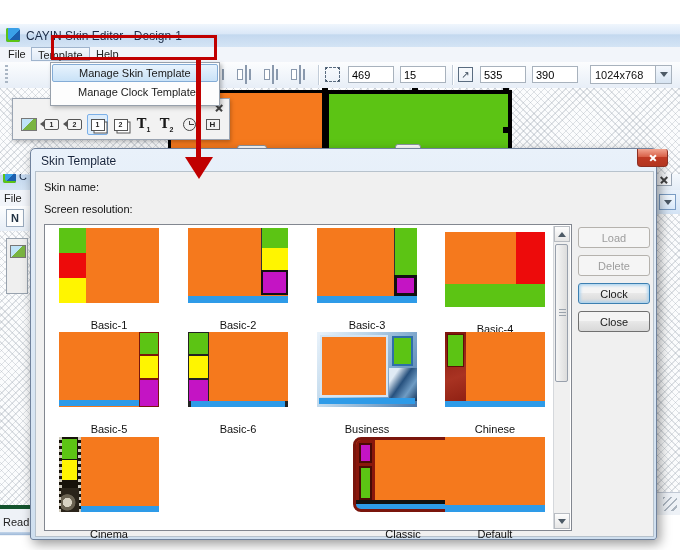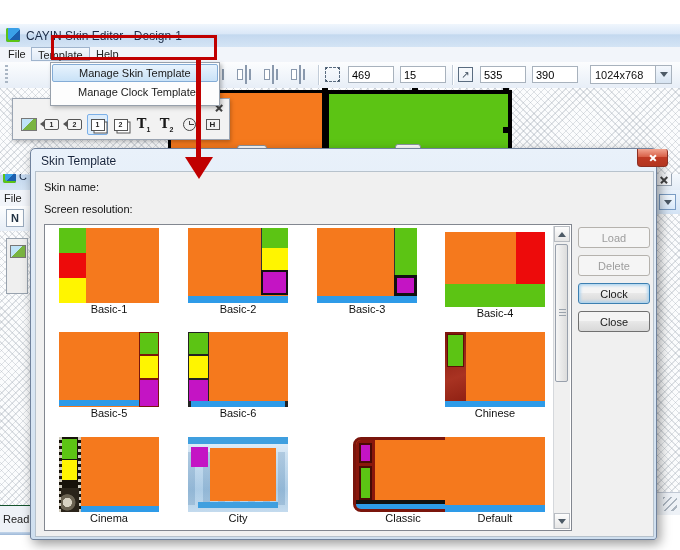--- a/index.html
+++ b/index.html
@@ -47,21 +47,21 @@
   .lay::before{content:"";position:absolute;left:3px;top:3px;right:9px;bottom:3px;border:1px solid #8a99ad;background:#cfe0f2;}
   .lay::after{content:"";position:absolute;right:3px;top:3px;width:4px;bottom:3px;border:1px solid #8a99ad;background:#fff;}
   .btn{position:absolute;width:72px;height:21px;box-sizing:border-box;border:1px solid #707070;
     border-radius:3px;background:linear-gradient(#f4f4f4 45%,#e9e9e9 46%,#d8d8d8);
     font:11px "Liberation Sans",sans-serif;color:#1a1a1a;display:flex;align-items:center;justify-content:center;}
   .btn.disabled{border-color:#b5b2ad;background:#f5f5f5;color:#9d9d9d;}
   .btn.default{border-color:#3c7fb1;box-shadow:inset 0 0 3px 1.5px #a8d2f0;}
   .cell{position:absolute;width:100px;}
   .thumb{position:relative;width:100px;height:75px;background:var(--orange);overflow:hidden;box-sizing:border-box;}
   .thumb div{position:absolute;box-sizing:border-box;}
-  .tlabel{width:100px;text-align:center;font-size:11px;color:#111;margin-top:0;}
+  .tlabel{width:100px;text-align:center;font-size:11px;color:#111;margin-top:16px;}
   .hnd{position:absolute;width:6px;height:6px;background:#000;z-index:6;}
   .menuitem{height:20px;display:flex;align-items:center;padding-left:26px;font-size:11px;color:#1a1a1a;}
   .menuitem.hl{background:linear-gradient(#e8f3fd,#c9e2f7);border:1px solid #84acd6;border-radius:2px;
     height:18px;box-sizing:border-box;}
   .grip{background:repeating-linear-gradient(135deg,#aab4bf 0 2px,transparent 2px 5px);}
   .uparr{width:0;height:0;border-left:4px solid transparent;border-right:4px solid transparent;border-bottom:5px solid #4d5a66;}
   .dnarr{width:0;height:0;border-left:4px solid transparent;border-right:4px solid transparent;border-top:5px solid #4d5a66;}
 </style>
 </head>
 <body>
@@ -79,21 +79,21 @@
     <div class="abs toolbar" style="left:0;top:43px;width:30px;height:25px;">
       <div class="abs" style="left:6px;top:3px;width:18px;height:18px;border:1px solid #9aaabd;background:#fdfdfd;box-sizing:border-box;
                   font:bold 11px 'Liberation Sans',sans-serif;display:flex;align-items:center;justify-content:center;color:#234;">N</div>
     </div>
     <div class="abs hatch" style="left:0;top:68px;width:30px;height:274px;">
       <div class="abs" style="left:6px;top:7px;width:22px;height:56px;background:#efefef;border:1px solid #98a2ae;box-sizing:border-box;">
         <span style="position:absolute;left:3px;top:6px;width:14px;height:11px;border:1px solid #777;
                      background:linear-gradient(135deg,#bfe3f7 45%,#79b441 45%);"></span>
       </div>
     </div>
-    <div class="abs" style="left:0;top:342px;width:30px;height:27px;background:#eef2f7;border-top:1px solid #14532d;">
+    <div class="abs" style="left:0;top:342px;width:30px;height:27px;background:#eef2f7;border-top:4px solid #14532d;">
       <span style="position:absolute;left:3px;top:7px;font-size:11px;color:#222;">Read</span>
     </div>
     <div class="abs" style="left:0;top:369px;width:30px;height:3px;background:linear-gradient(#c4d6ea,#9db8d8);"></div>
   </div>
 
   <div class="abs" style="left:650px;top:168px;width:30px;height:347px;background:#eef3f9;z-index:1;border-left:1px solid #c6d2e0;">
     <div class="abs" style="left:0;top:0;width:30px;height:22px;background:linear-gradient(#fafcfe,#e4edf7);border-bottom:1px solid #cdd7e3;">
       <div class="abs" style="left:4px;top:3px;width:17px;height:15px;border:1px solid #9aa6b4;background:#f6f8fb;box-sizing:border-box;">
         <span class="xmark" style="width:100%;height:100%;"></span>
       </div>
@@ -290,48 +290,47 @@
     </div>
     <div class="cell" style="left:143px;top:107px;">
       <div class="thumb">
         <div style="left:0;top:0;width:21%;height:31%;background:var(--green);border:1px solid #222;"></div>
         <div style="left:0;top:31%;width:21%;height:32%;background:var(--yellow);border:1px solid #222;"></div>
         <div style="left:0;top:63%;width:21%;height:31%;background:var(--magenta);border:1px solid #222;"></div>
         <div style="left:0;top:92%;width:100%;height:8%;background:var(--blue);border-left:3px solid #222;border-right:3px solid #222;"></div>
       </div>
       <div class="tlabel">Basic-6</div>
     </div>
+    <div class="cell" style="left:272px;top:107px;">
+      <div class="thumb" style="background:linear-gradient(120deg,#eaf3fb 0%,#bcd6ea 35%,#87afd2 65%,#4a76a8 100%);">
+        <div style="left:72%;top:48%;width:28%;height:44%;background:linear-gradient(125deg,#dfeaf4 20%,#27517e 45%,#6f9cc4 70%,#16365c 100%);"></div>
+        <div style="left:3%;top:4%;width:68%;height:83%;background:var(--orange);border:2px solid #d4e5f3;"></div>
+        <div style="left:75%;top:5%;width:21%;height:40%;background:var(--green);border:2px solid #2f6fa8;"></div>
+        <div style="left:2%;top:88%;width:96%;height:8%;background:var(--blue);"></div>
+      </div>
+      <div class="tlabel">Business</div>
+    </div>
     <div class="cell" style="left:400px;top:107px;">
       <div class="thumb">
         <div style="left:0;top:0;width:21%;height:100%;background:linear-gradient(160deg,#7e150b,#a93322 60%,#8a1d10);"></div>
         <div style="left:2%;top:3%;width:17%;height:43%;background:var(--green);border:1px solid #5e0f08;"></div>
         <div style="left:0;top:92%;width:100%;height:8%;background:var(--blue);"></div>
       </div>
       <div class="tlabel">Chinese</div>
     </div>
 
     <div class="cell" style="left:14px;top:212px;">
       <div class="thumb">
         <div style="left:0;top:0;width:22%;height:100%;background:#17120a;border-left:3px dotted #cfcabc;border-right:3px dotted #cfcabc;"></div>
         <div style="left:2%;top:68%;width:18%;height:32%;background:radial-gradient(circle at 35% 60%,#d8d2c2 0 24%,#6b6352 26% 42%,#2a241a 46%);"></div>
         <div style="left:3%;top:2%;width:15%;height:27%;background:var(--green);"></div>
         <div style="left:3%;top:31%;width:15%;height:26%;background:var(--yellow);"></div>
         <div style="left:22%;top:92%;width:78%;height:8%;background:var(--blue);"></div>
       </div>
       <div class="tlabel">Cinema</div>
-    </div>
-    <div class="cell" style="left:143px;top:212px;">
-      <div class="thumb" style="background:linear-gradient(#e4f0fa,#a8c9e4 70%,#c4dbee);">
-        <div style="left:0;top:20%;width:100%;height:70%;background:repeating-linear-gradient(90deg,rgba(95,140,180,.30) 0 7px,rgba(190,215,235,.2) 7px 15px);"></div>
-        <div style="left:0;top:0;width:100%;height:9%;background:#3f9fdf;"></div>
-        <div style="left:3%;top:13%;width:17%;height:27%;background:var(--magenta);"></div>
-        <div style="left:22%;top:15%;width:66%;height:70%;background:var(--orange);"></div>
-        <div style="left:10%;top:86%;width:80%;height:8%;background:#3f9fdf;"></div>
-      </div>
-      <div class="tlabel">City</div>
     </div>
     <div class="cell" style="left:272px;top:212px;padding-left:36px;">
       <div class="thumb" style="border:3px solid #7a150c;border-radius:8px 3px 3px 8px;">
         <div style="left:0;top:0;width:20%;height:100%;background:#8a170c;"></div>
         <div style="left:3%;top:4%;width:14%;height:29%;background:var(--magenta);border:2px solid #4a0a05;"></div>
         <div style="left:3%;top:37%;width:14%;height:50%;background:var(--green);border:2px solid #4a0a05;"></div>
         <div style="left:0;top:87%;width:100%;height:6%;background:#111;"></div>
         <div style="left:0;top:93%;width:100%;height:7%;background:var(--blue);"></div>
       </div>
       <div class="tlabel">Classic</div>

